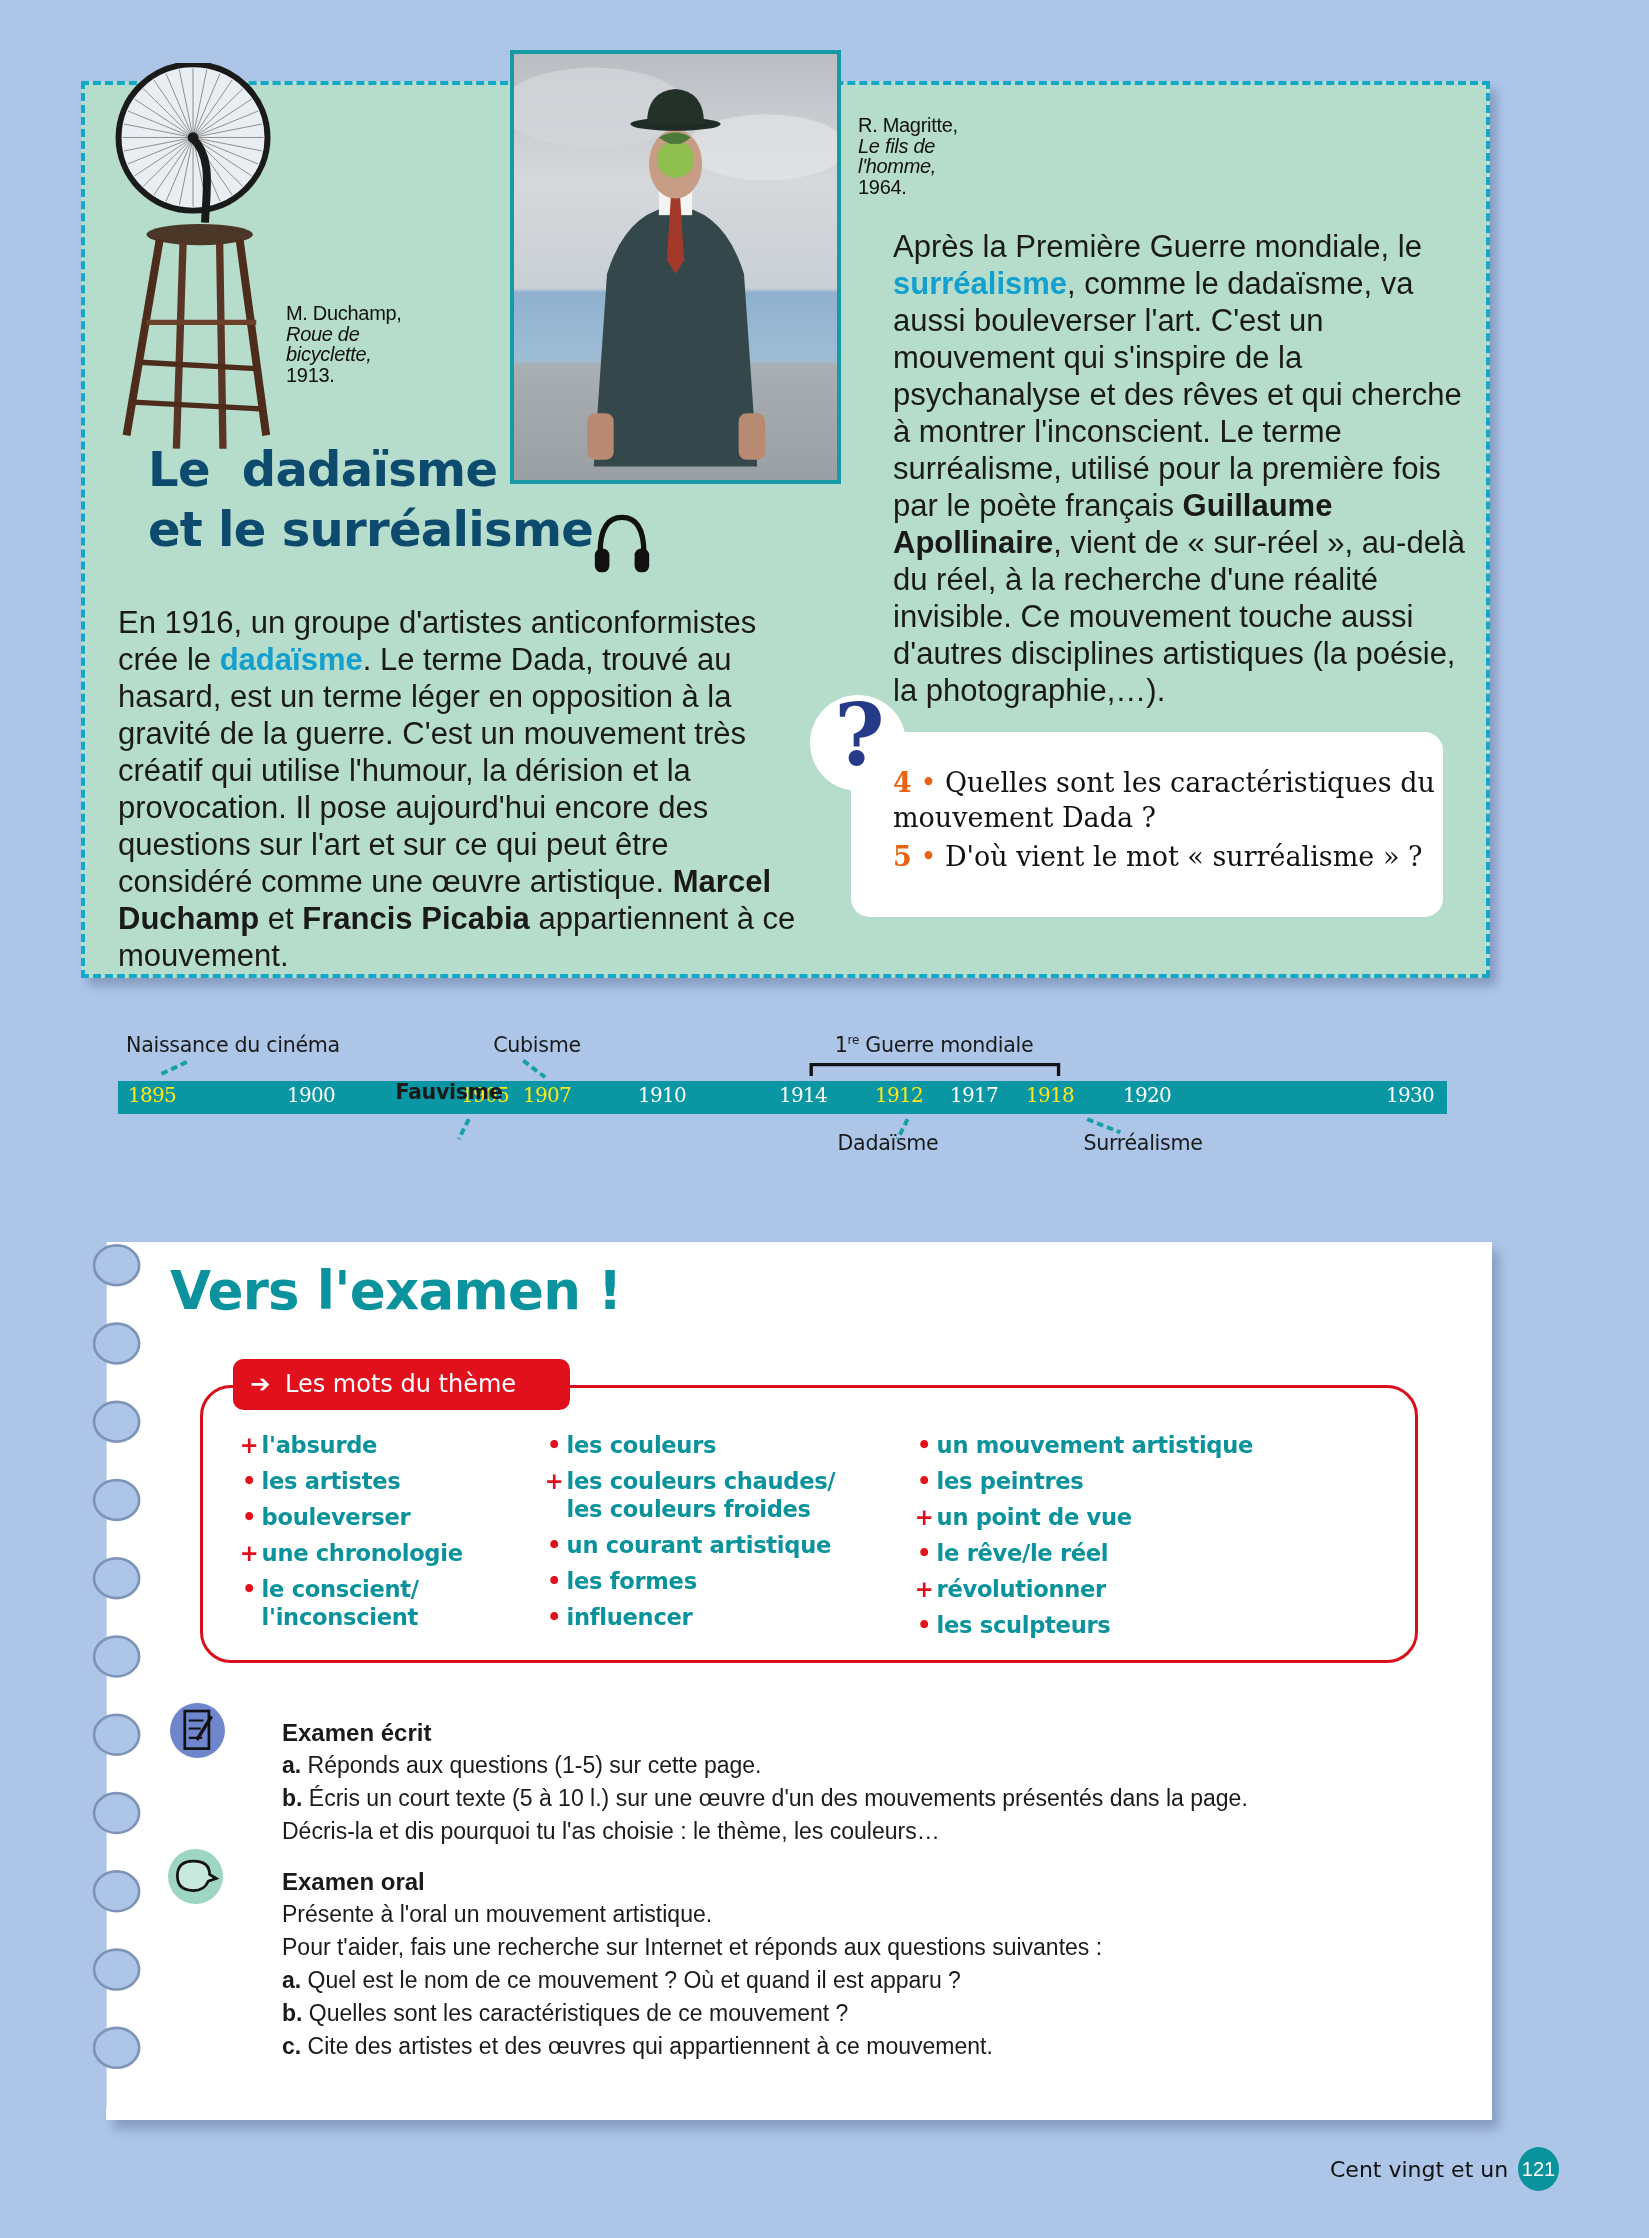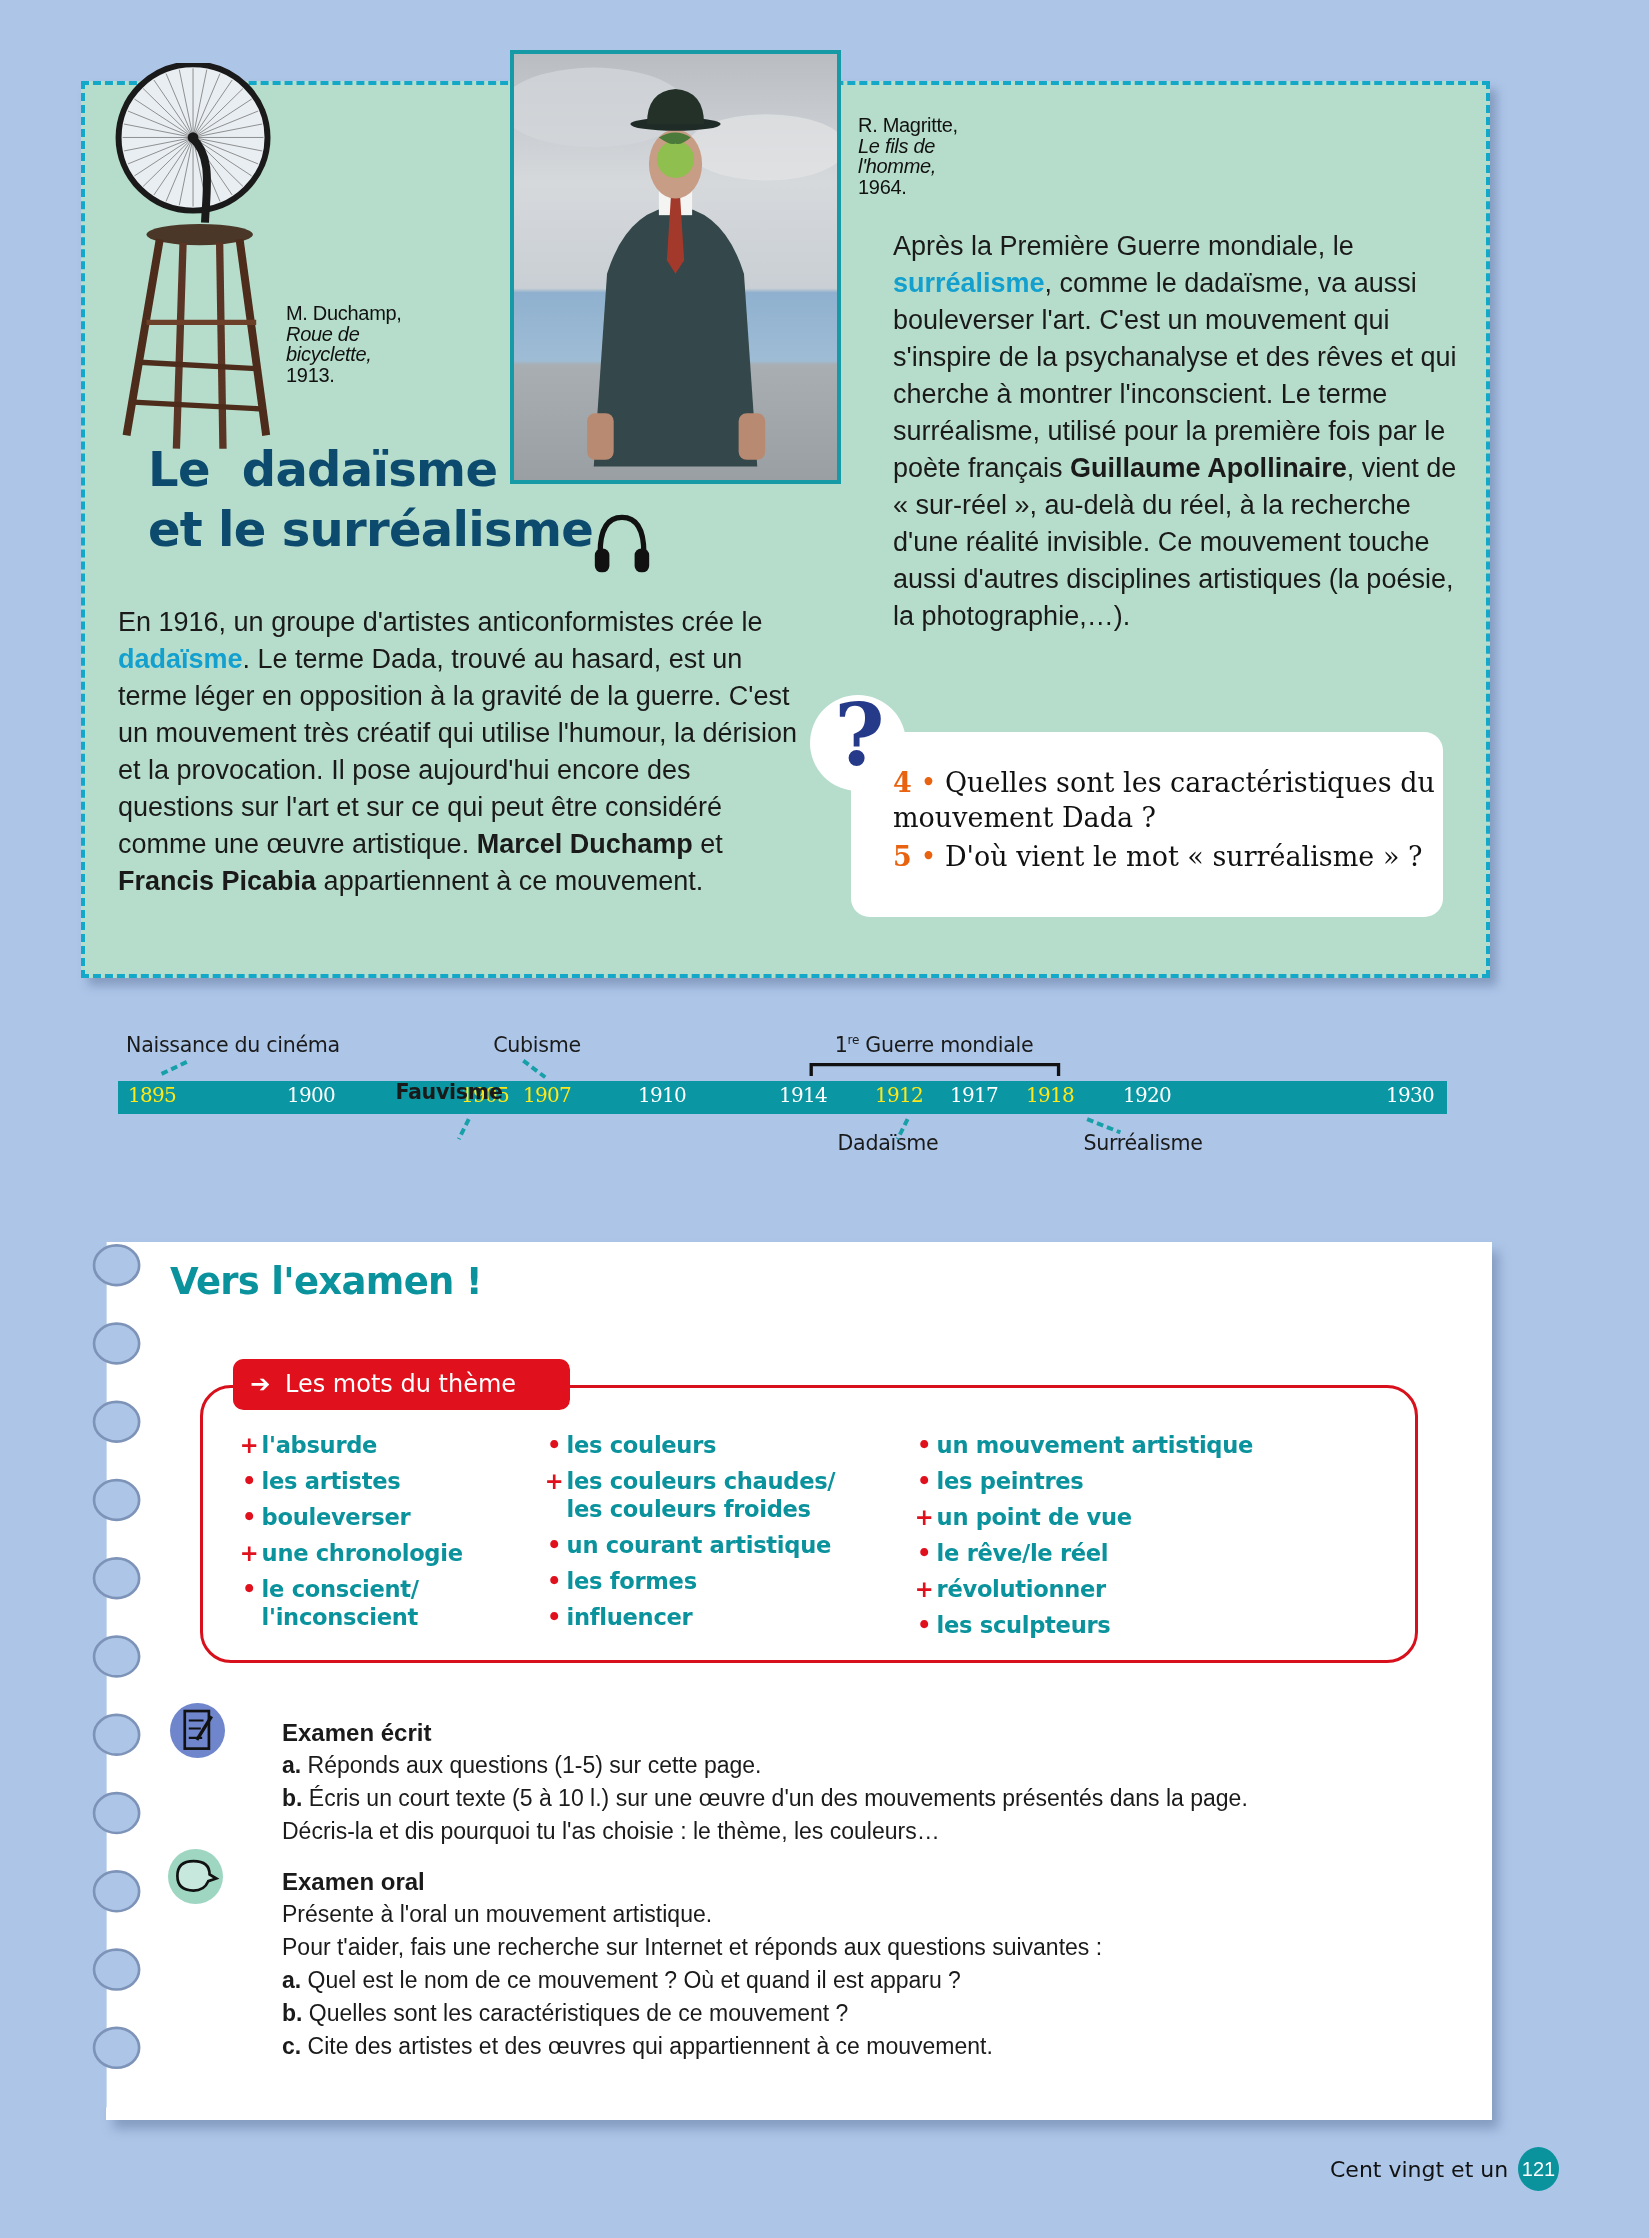--- a/index.html
+++ b/index.html
@@ -37,21 +37,21 @@
   }
 
   #main-title {
     left:148px; top:439px; width:466px;
     font-family:"DejaVu Sans", sans-serif; font-weight:bold;
     font-size:48px; line-height:60px; color:#0c4a6e; letter-spacing:-0.7px;
   }
   #headphones-icon { left:592px; top:512px; width:60px; height:63px; }
 
   .body-text {
-    font-family:"Liberation Sans", sans-serif; font-size:27px; line-height:37px; color:#1a1a1a;
+    font-family:"Liberation Sans", sans-serif; font-size:31px; line-height:37px; color:#1a1a1a;
   }
   .body-text .kw { color:#13a0cf; font-weight:bold; }
   .body-text b { font-weight:bold; }
   #dada-text { left:118px; top:604px; width:685px; }
   #surr-text { left:893px; top:228px; width:579px; }
 
   
   #question-bubble {
     left:851px; top:732px; width:592px; height:185px;
     background:#fff; border-radius:18.6px;
@@ -85,21 +85,21 @@
   #tl-leaders { left:0; top:0; width:1649px; height:1197px; pointer-events:none; }
 
   
   #exam-sheet {
     left:106px; top:1242px; width:1386px; height:878px; background:#fff;
     box-shadow:6.7px 9.3px 10.6px rgba(60,80,120,0.35);
   }
   #holes { left:37px; top:1224px; width:126px; height:885px; }
   #exam-title {
     left:170px; top:1260px; font-family:"DejaVu Sans", sans-serif; font-weight:bold;
-    font-size:37px; color:#0a929d; letter-spacing:-0.7px;
+    font-size:53px; color:#0a929d; letter-spacing:-0.7px;
   }
   #words-box {
     left:200px; top:1385px; width:1218px; height:278px;
     border:3.3px solid #d8101c; border-radius:31px; box-sizing:border-box;
   }
   #words-tab {
     left:233px; top:1359px; width:337px; height:51px; background:#e0101c; border-radius:10.6px;
     color:#fff; font-family:"DejaVu Sans", sans-serif; font-size:24px; line-height:51px;
   }
   #words-tab .arrow { display:inline-block; margin-left:17.3px; margin-right:14.6px; font-weight:bold; }

